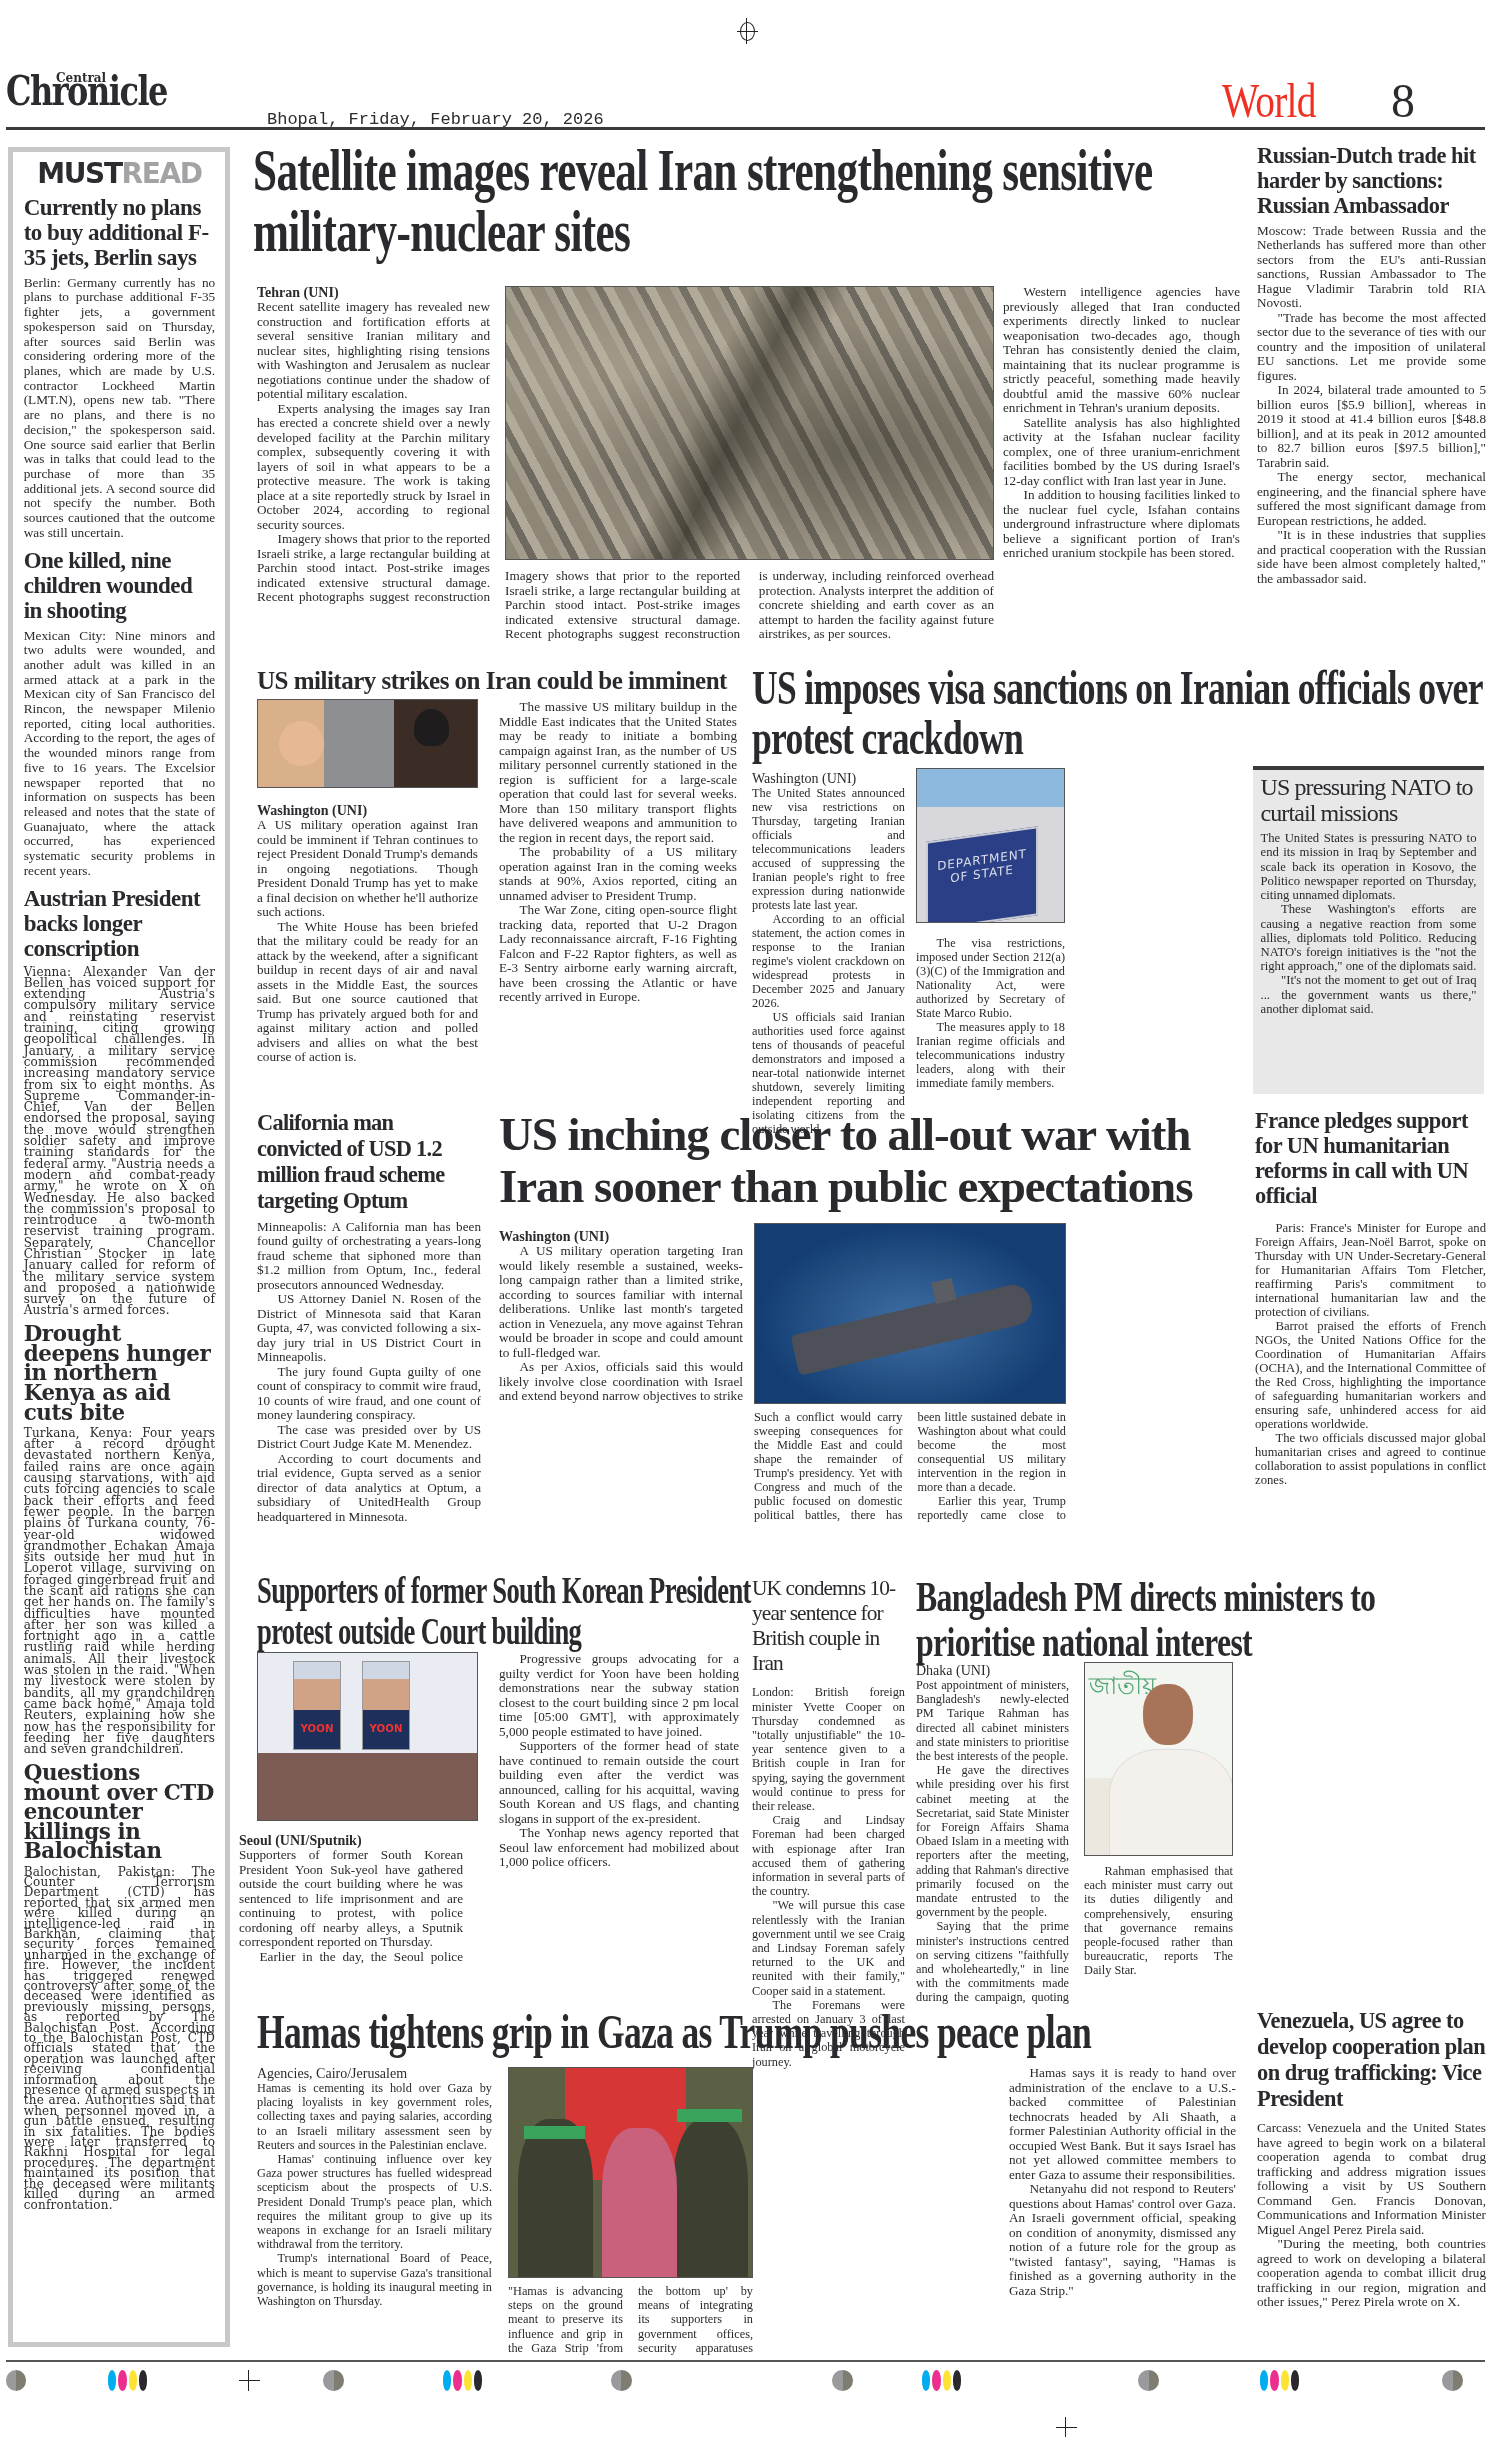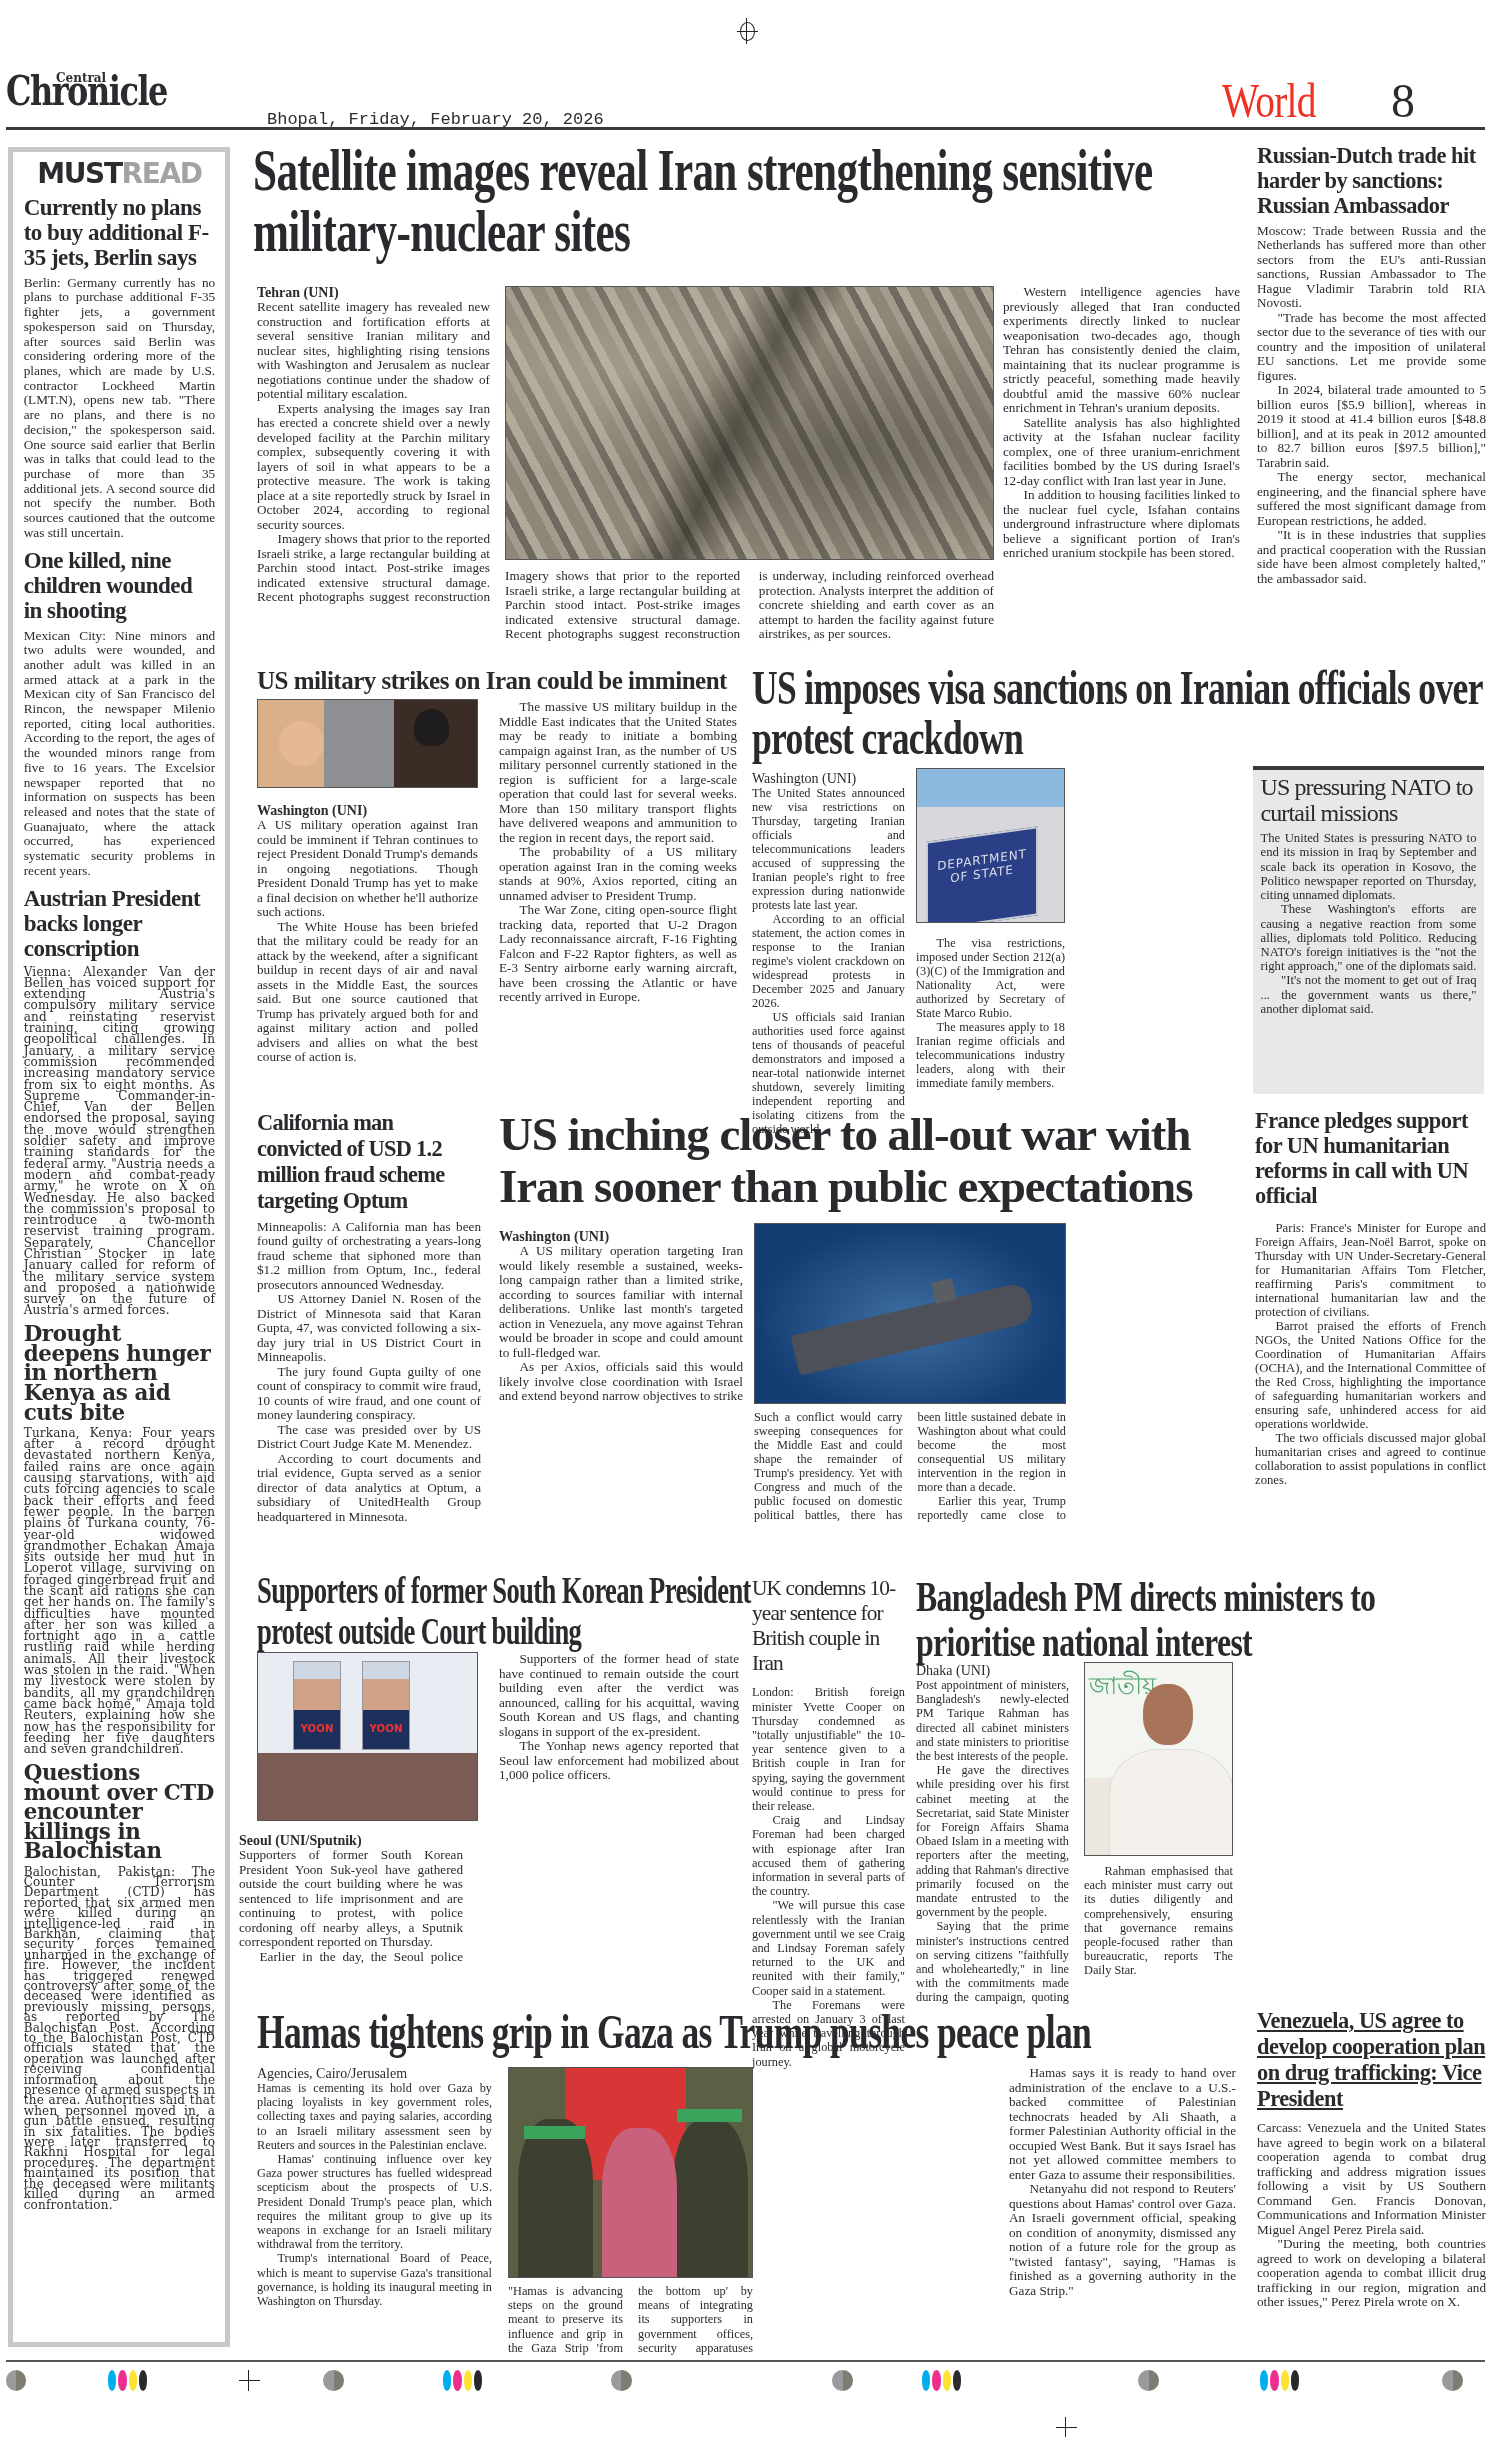--- a/index.html
+++ b/index.html
@@ -234,20 +234,21 @@
     </div>
 </div>
 <div class="abs" style="left:239px; top:1833px; width:224px;">
   <div class="dateline">Seoul (UNI/Sputnik)</div>
   <div class="body-text">
     <p class="first">Supporters of former South Korean President Yoon Suk-yeol have gathered outside the court building where he was sentenced to life imprisonment and are continuing to protest, with police cordoning off nearby alleys, a Sputnik correspondent reported on Thursday.</p>
     <p style="height:15px;overflow:hidden">Earlier in the day, the Seoul police reinforced security measures around the court building where the former president was sentenced, charged with organizing an insurrection.</p>
   </div>
 </div>
 <div class="abs body-text" style="left:499px; top:1652px; width:240px;">
+  <p>Progressive groups advocating for a guilty verdict for Yoon have been holding demonstrations near the subway station closest to the court building since 2 pm local time [05:00 GMT], with approximately 5,000 people estimated to have joined.</p>
   <p>Supporters of the former head of state have continued to remain outside the court building even after the verdict was announced, calling for his acquittal, waving South Korean and US flags, and chanting slogans in support of the ex-president.</p>
   <p>The Yonhap news agency reported that Seoul law enforcement had mobilized about 1,000 police officers.</p>
 </div>
 
 <div class="abs" style="left:752px; top:1576px; width:153px;">
   <div class="hed-cond" style="font-size:21.4px; line-height:25px; margin-bottom:9.3px;">UK condemns 10-year sentence for British couple in Iran</div>
   <div class="body-text" style="font-size:12.3px; line-height:14.2px;">
     <p class="first">London: British foreign minister Yvette Cooper on Thursday condemned as "totally unjustifiable" the 10-year sentence given to a British couple in Iran for spying, saying the government would continue to press for their release.</p>
     <p>Craig and Lindsay Foreman had been charged with espionage after Iran accused them of gathering information in several parts of the country.</p>
     <p>"We will pursue this case relentlessly with the Iranian government until we see Craig and Lindsay Foreman safely returned to the UK and reunited with their family," Cooper said in a statement.</p>
@@ -292,21 +293,21 @@
 </div>
 <div class="abs body-text" style="left:508px; top:2284px; width:245px; column-count:2; column-gap:15px; font-size:12.3px; line-height:14.2px; height:73px; overflow:hidden;">
   <p class="first">"Hamas is advancing steps on the ground meant to preserve its influence and grip in the Gaza Strip 'from the bottom up' by means of integrating its supporters in government offices, security apparatuses and local authorities," the military said in a document presented to Prime Minister Benjamin Netanyahu in late January.</p>
 </div>
 <div class="abs body-text" style="left:1009px; top:2066px; width:227px;">
   <p>Hamas says it is ready to hand over administration of the enclave to a U.S.-backed committee of Palestinian technocrats headed by Ali Shaath, a former Palestinian Authority official in the occupied West Bank. But it says Israel has not yet allowed committee members to enter Gaza to assume their responsibilities.</p>
   <p>Netanyahu did not respond to Reuters' questions about Hamas' control over Gaza. An Israeli government official, speaking on condition of anonymity, dismissed any notion of a future role for the group as "twisted fantasy", saying, "Hamas is finished as a governing authority in the Gaza Strip."</p>
 </div>
 
 <div class="abs" style="left:1257px; top:2008px; width:229px;">
-  <div class="hed" style="font-size:22.4px; line-height:26px; margin-bottom:9.3px;text-decoration:underline;">Venezuela, US agree to develop cooperation plan on drug trafficking: Vice President</div>
+  <div class="hed" style="font-size:22.4px; line-height:26px; margin-bottom:9.3px;">Venezuela, US agree to develop cooperation plan on drug trafficking: Vice President</div>
   <div class="body-text">
     <p class="first">Carcass: Venezuela and the United States have agreed to begin work on a bilateral cooperation agenda to combat drug trafficking and address migration issues following a visit by US Southern Command Gen. Francis Donovan, Communications and Information Minister Miguel Angel Perez Pirela said.</p>
     <p>"During the meeting, both countries agreed to work on developing a bilateral cooperation agenda to combat illicit drug trafficking in our region, migration and other issues," Perez Pirela wrote on X.</p>
   </div>
 </div>
 
 <div class="abs" id="bottom-rule"></div>
 <div class="reg split-dot" style="left:5.6px"></div>
 <div class="reg cmyk" style="left:108px">
     <span style="background:#00aeef"></span>

